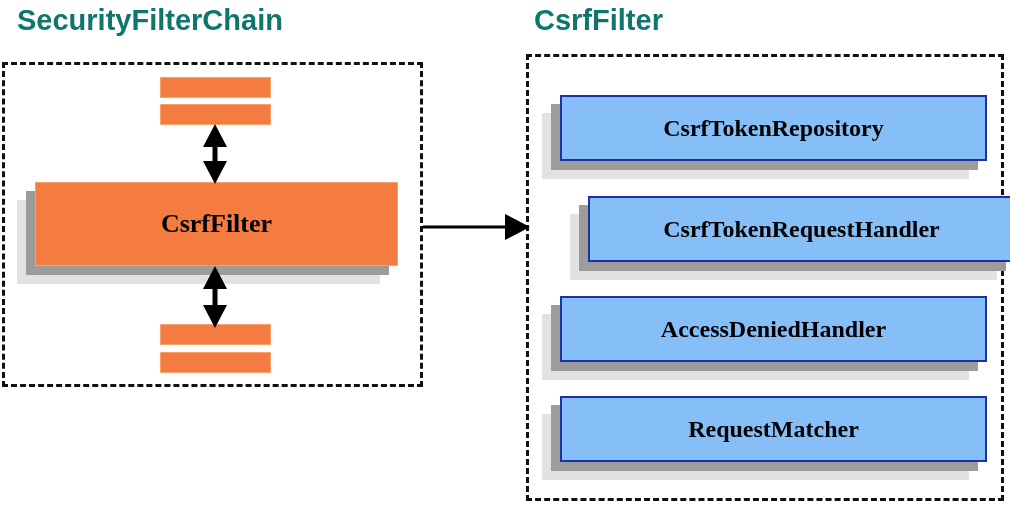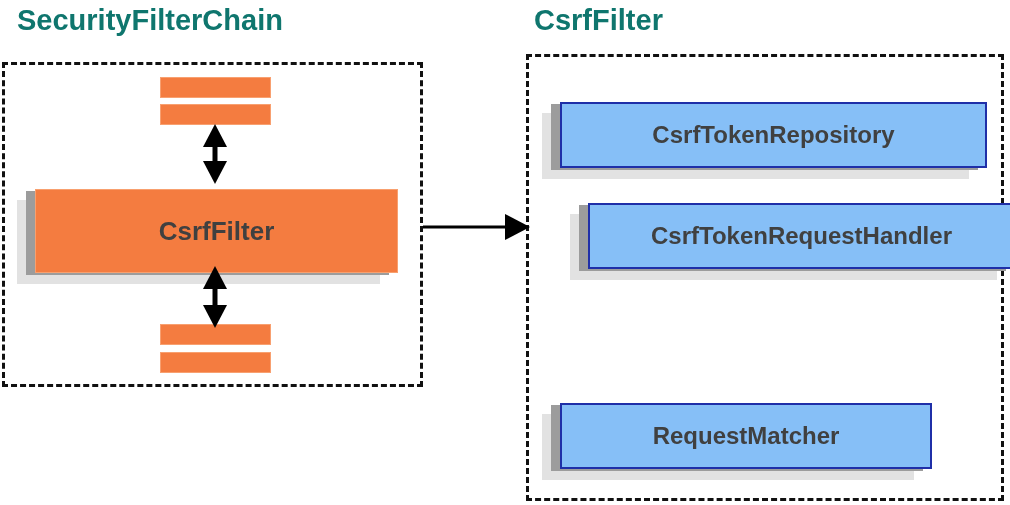--- a/index.html
+++ b/index.html
@@ -60,25 +60,24 @@
     transform: translate(-18px, 18px);
   }
   .node .shadow-dark {
     background: #9c9c9c;
     transform: translate(-9px, 9px);
   }
   .node .face {
     display: flex;
     align-items: center;
     justify-content: center;
-    font-family: Liberation Sans, sans-serif;
+    font-family: Liberation Serif, serif;
     font-weight: bold;
-    color: #404040;
+    color: #000000;
     text-align: center;
-    margin-top: 7px;
   }
 
   
   .node-orange .face {
     background: #F47C40;
     border: 1px solid #F8A06F;
     font-size: 26px;
   }
   
   .bar-orange {
@@ -133,22 +132,27 @@
     <div class="shadow-dark"></div>
     <div class="face">CsrfTokenRepository</div>
   </div>
 
   <div class="node node-blue" style="left:588px; top:196px; width:427px; height:66px;">
     <div class="shadow-light"></div>
     <div class="shadow-dark"></div>
     <div class="face">CsrfTokenRequestHandler</div>
   </div>
 
+  <div class="node node-blue" style="left:560px; top:296px; width:427px; height:66px;">
+    <div class="shadow-light"></div>
+    <div class="shadow-dark"></div>
+    <div class="face">AccessDeniedHandler</div>
+  </div>
 
-  <div class="node node-blue" style="left:560px; top:396px; width:372px; height:66px;">
+  <div class="node node-blue" style="left:560px; top:396px; width:427px; height:66px;">
     <div class="shadow-light"></div>
     <div class="shadow-dark"></div>
     <div class="face">RequestMatcher</div>
   </div>
 
   <svg id="arrow-layer" viewBox="0 0 1010 505">
 
     <g>
       <line x1="215" y1="133" x2="215" y2="175" stroke="#000000" stroke-width="5"></line>
       <polygon points="215,124 203,147 227,147" fill="#000000"></polygon>

